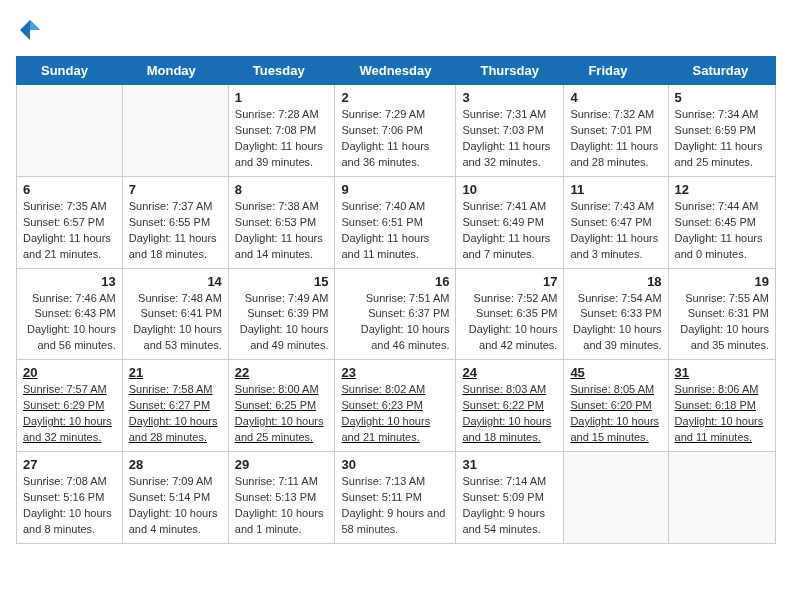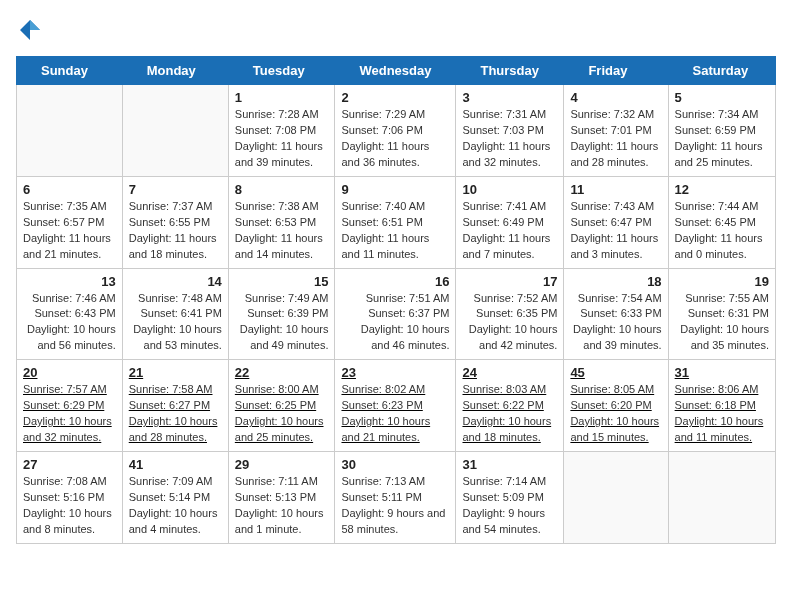--- a/index.html
+++ b/index.html
@@ -228,21 +228,21 @@
           <span class="day-num">31</span>
           <div class="day-detail">Sunrise: 8:06 AM<br>Sunset: 6:18 PM<br>Daylight: 10 hours and 11 minutes.</div>
         </td>
       </tr>
       <tr style="background: rgb(255, 255, 255); border-radius: 13px;">
         <td>
           <span class="day-num">27</span>
           <div class="day-detail">Sunrise: 7:08 AM<br>Sunset: 5:16 PM<br>Daylight: 10 hours and 8 minutes.</div>
         </td>
         <td>
-          <span class="day-num">41</span>
+          <span class="day-num">28</span>
           <div class="day-detail">Sunrise: 7:09 AM<br>Sunset: 5:14 PM<br>Daylight: 10 hours and 4 minutes.</div>
         </td>
         <td>
           <span class="day-num">29</span>
           <div class="day-detail">Sunrise: 7:11 AM<br>Sunset: 5:13 PM<br>Daylight: 10 hours and 1 minute.</div>
         </td>
         <td>
           <span class="day-num">30</span>
           <div class="day-detail">Sunrise: 7:13 AM<br>Sunset: 5:11 PM<br>Daylight: 9 hours and 58 minutes.</div>
         </td>

